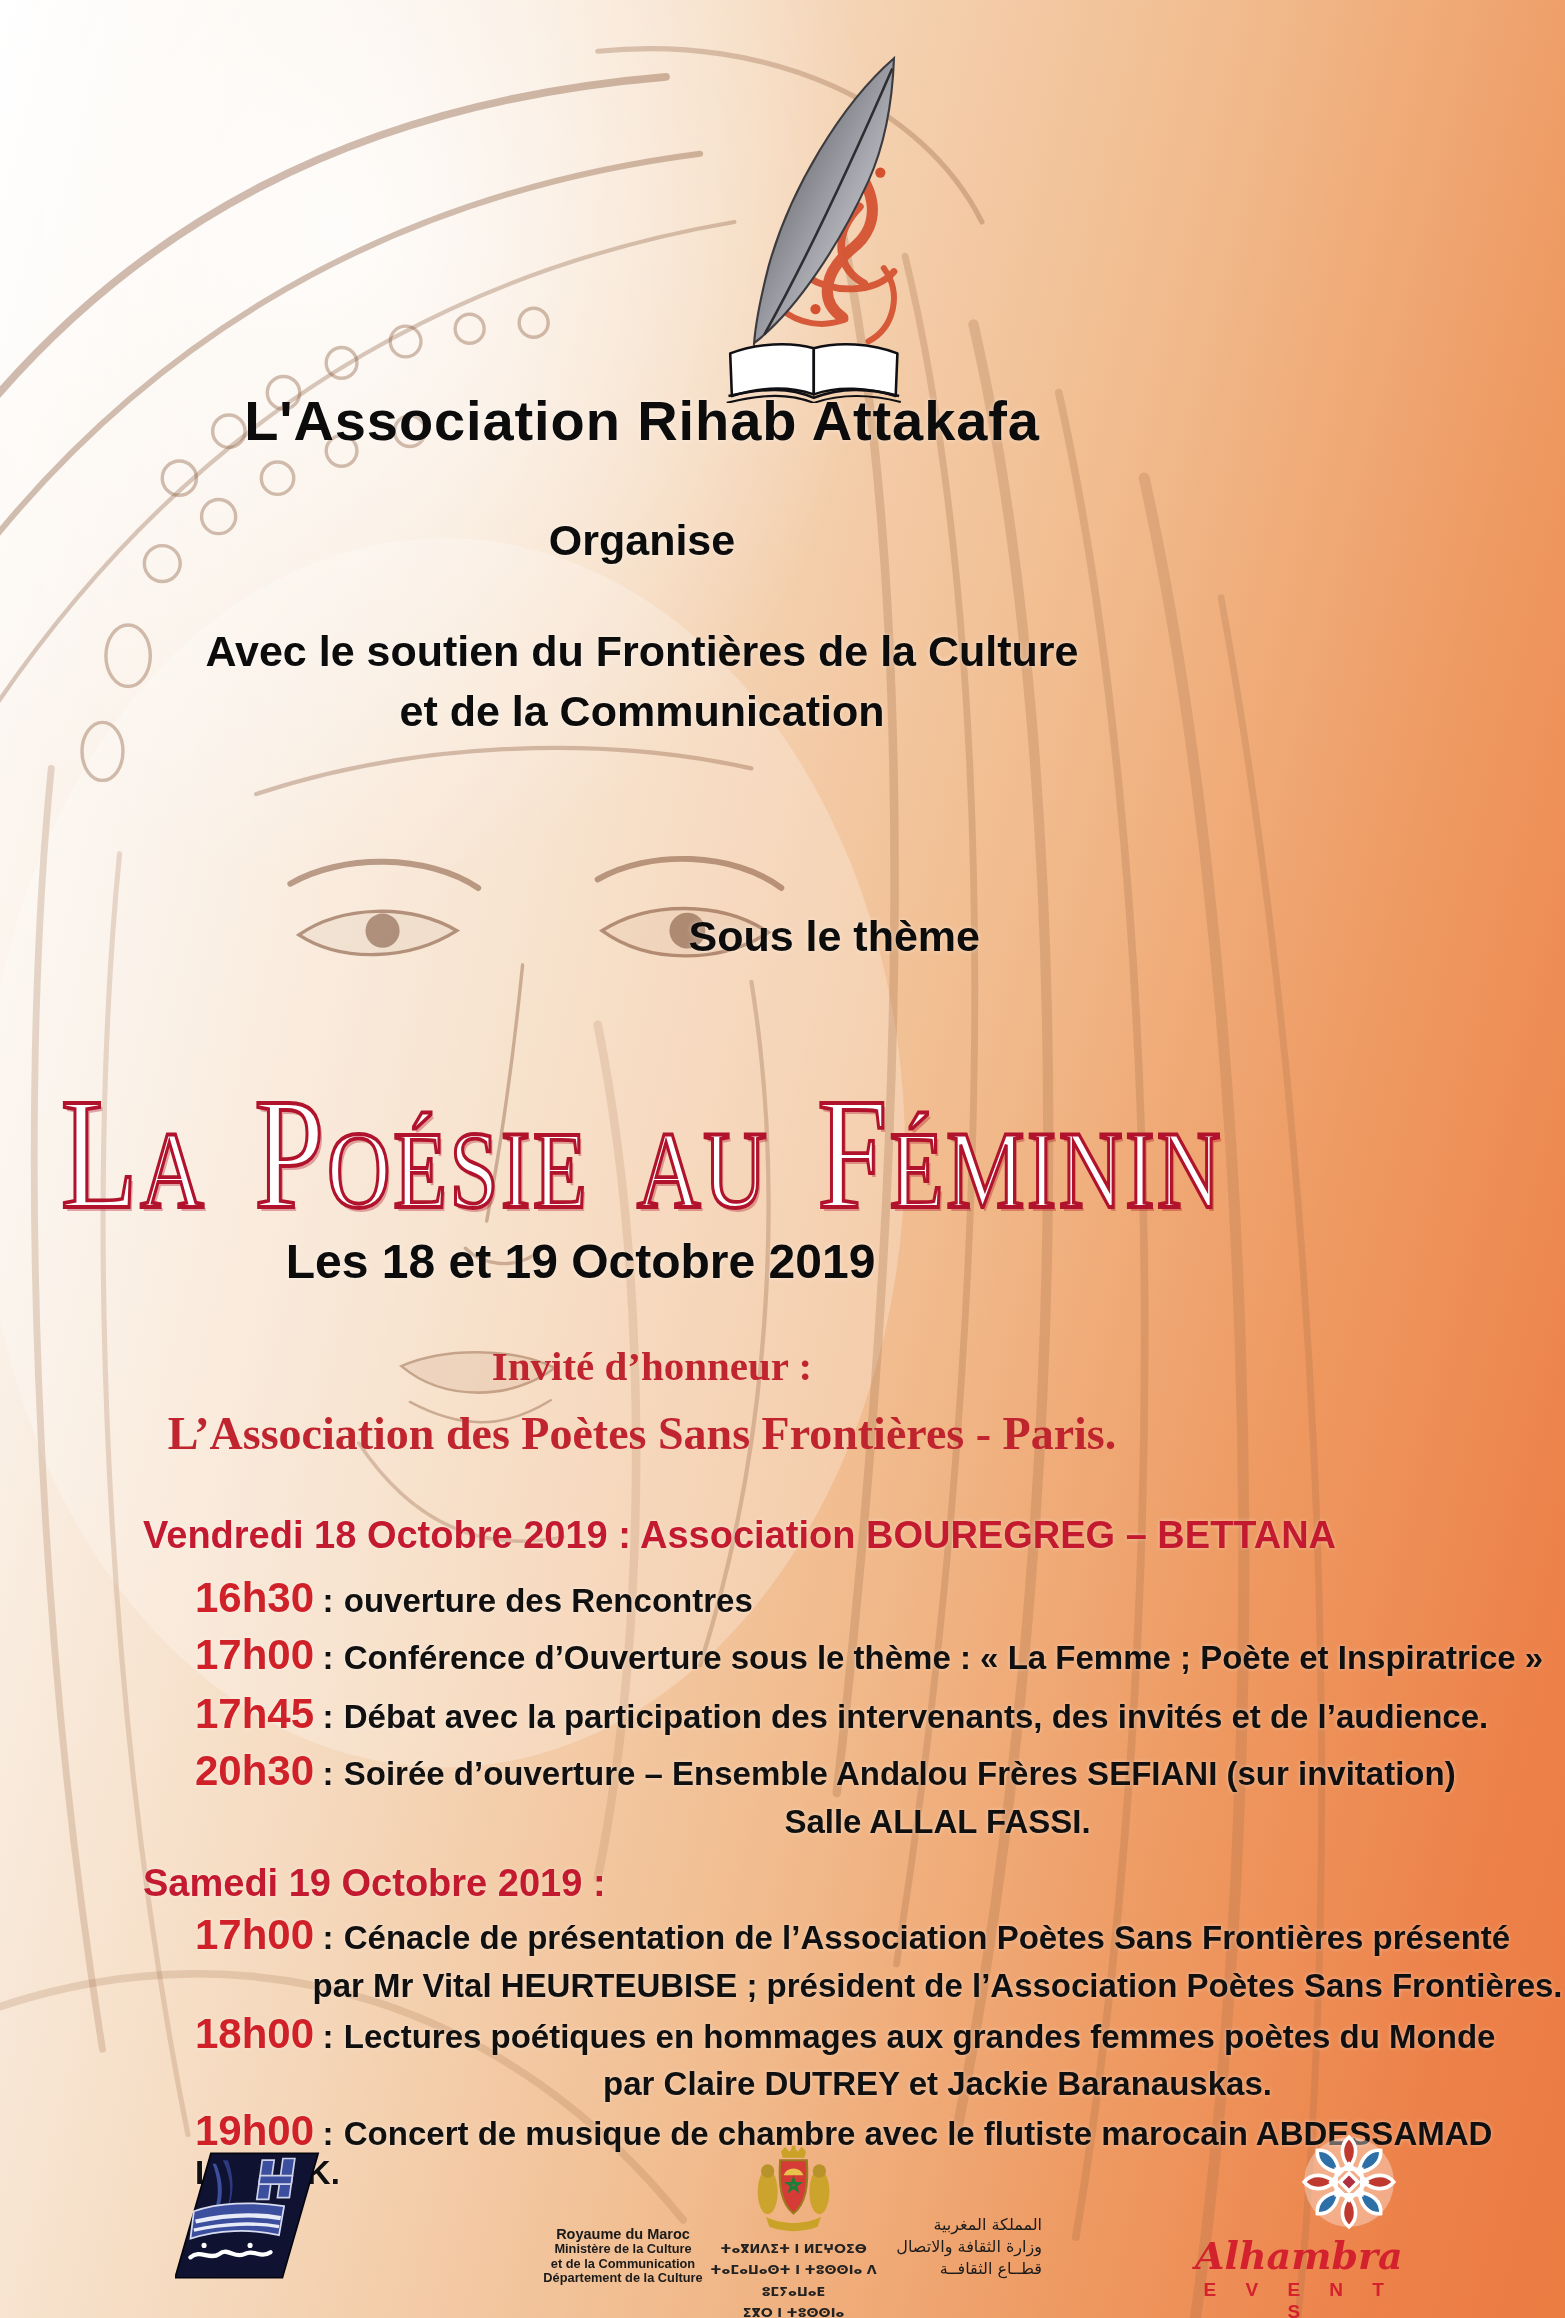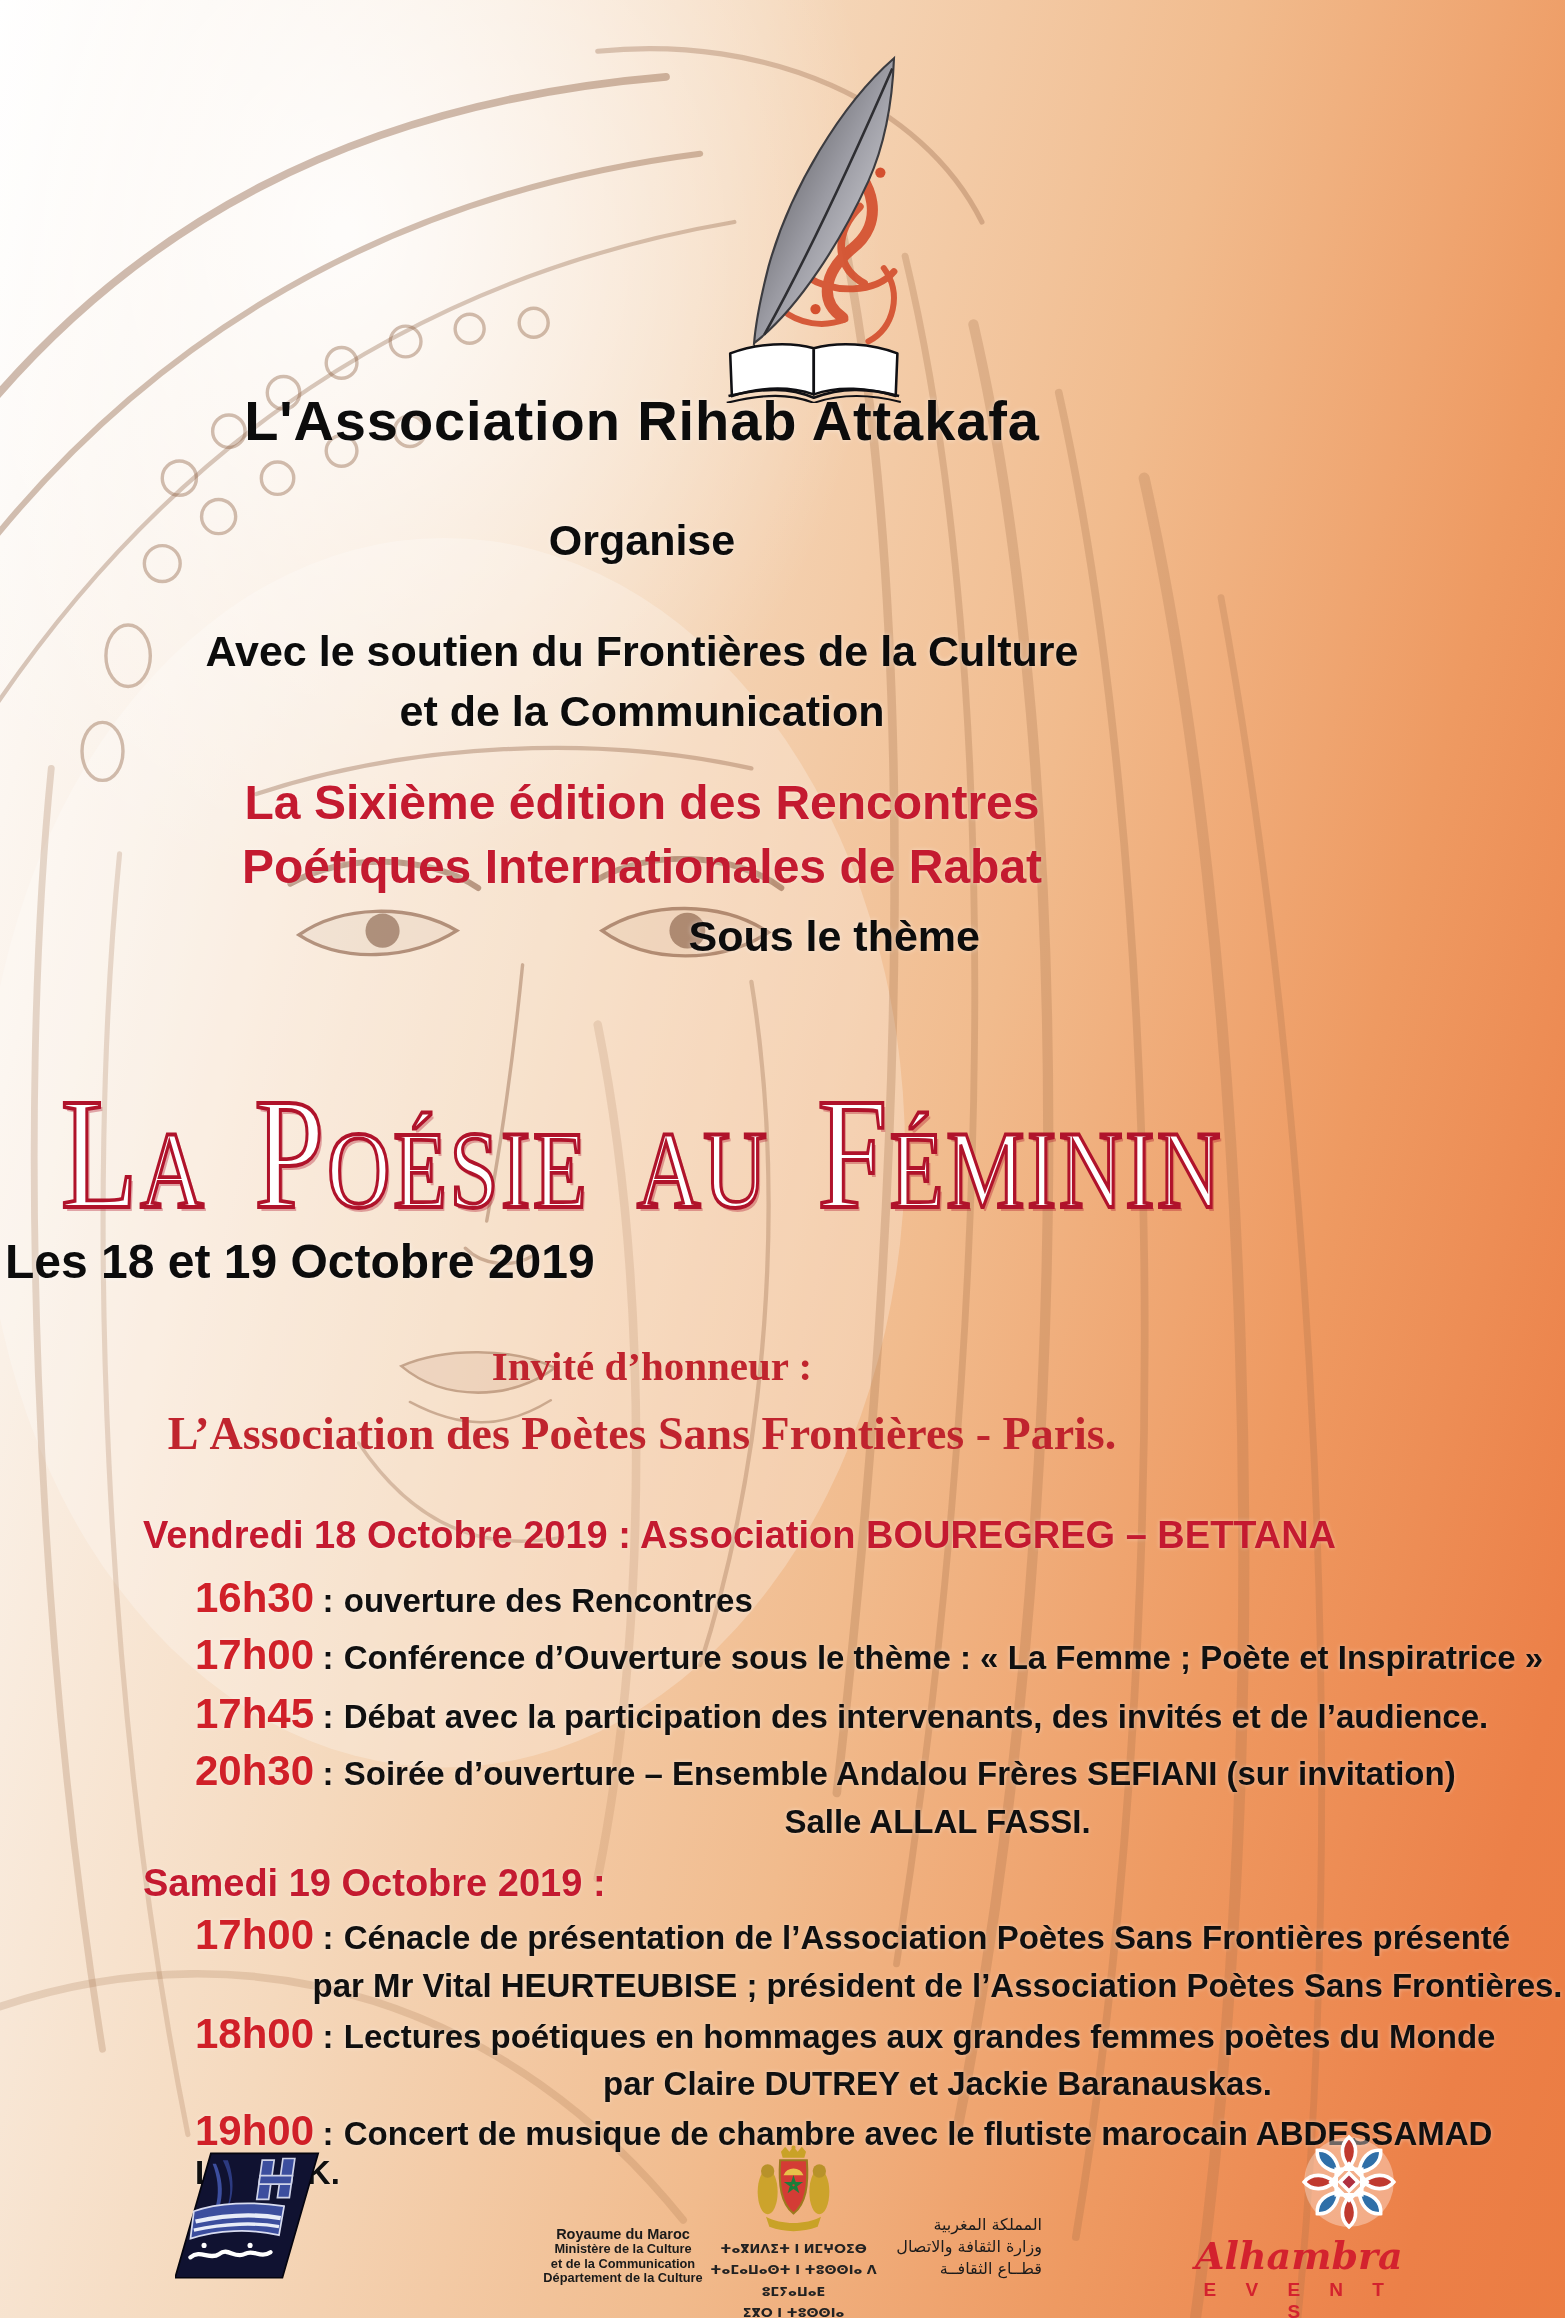--- a/index.html
+++ b/index.html
@@ -23,21 +23,21 @@
   #association { top:388px; font-size:56px; letter-spacing:0.9px; }
   #organise    { top:516px; font-size:43px; }
   #support     { top:621px; font-size:43px; line-height:60px; }
   #edition     { top:771px; font-size:48px; line-height:64px; text-shadow:0 0 4.3px rgba(255,255,255,.4); }
   #sous-theme  { top:912px; font-size:43px; text-align:right; padding-right:299px; }
   #main-title  { top:1063px; font-family:"Liberation Serif", serif; font-variant:small-caps;
                  font-size:126px; letter-spacing:2.6px; word-spacing:13.7px; color:#ffffff;
                  -webkit-text-stroke:3px #b0132b;
                  text-shadow:2.6px 3.4px 0 rgba(176,19,43,.35); white-space:nowrap; }
   #main-title .stretch { display:inline-block; transform:scaleY(1.26); transform-origin:center top; }
-  #dates { top:1234px; font-size:48px; text-align:left; padding-right:123px; }
+  #dates { top:1234px; font-size:48px; text-align:center; padding-right:123px; }
   .guest { font-family:"Liberation Serif", serif; color:#c0242e; font-weight:bold; }
   #guest-label { top:1342px; font-size:41px;padding-left:20px; }
   #guest-name  { top:1407px; font-size:46px; }
   
   #schedule { left:0; top:1513px; width:1566px; }
   .day { padding-left:143px; font-size:38px; line-height:44px; color:#c41a30; font-weight:bold;
          text-shadow:0 0 4.3px rgba(255,255,255,.4); }
   .ev  { padding-left:195px; font-size:33px; line-height:39px; font-weight:bold; color:#101010;
          text-shadow:0 0 4.3px rgba(255,255,255,.45); }
   .ev .time { color:#d02028; font-size:42px; }
@@ -155,24 +155,20 @@
       <path d="M58,402 C100,392 130,392 158,404 C190,392 220,392 258,402" fill="none"></path>
       <path d="M56,410 C100,399 130,399 158,410 C190,399 222,399 260,409" fill="none" stroke-width="2.5"></path>
     </g>
   </svg>
 
   <div class="abs ctr blk" id="association">L'Association Rihab Attakafa</div>
   <div class="abs ctr blk" id="organise">Organise</div>
   <div class="abs ctr blk" id="support">
     <div>Avec le soutien du Frontières de la Culture</div>
     <div>et de la Communication</div>
-  </div>
-  <div class="abs ctr red" id="edition">
-    <div>La Sixième édition des Rencontres</div>
-    <div>Poétiques Internationales de Rabat</div>
   </div>
   <div class="abs ctr blk" id="sous-theme">Sous le thème</div>
 
   <div class="abs ctr" id="main-title">
     <span class="stretch">La Poésie au Féminin</span>
   </div>
 
   <div class="abs ctr blk" id="dates">Les 18 et 19 Octobre 2019</div>
   <div class="abs ctr guest" id="guest-label">Invité d’honneur :</div>
   <div class="abs ctr guest" id="guest-name">L’Association des Poètes Sans Frontières - Paris.</div>

